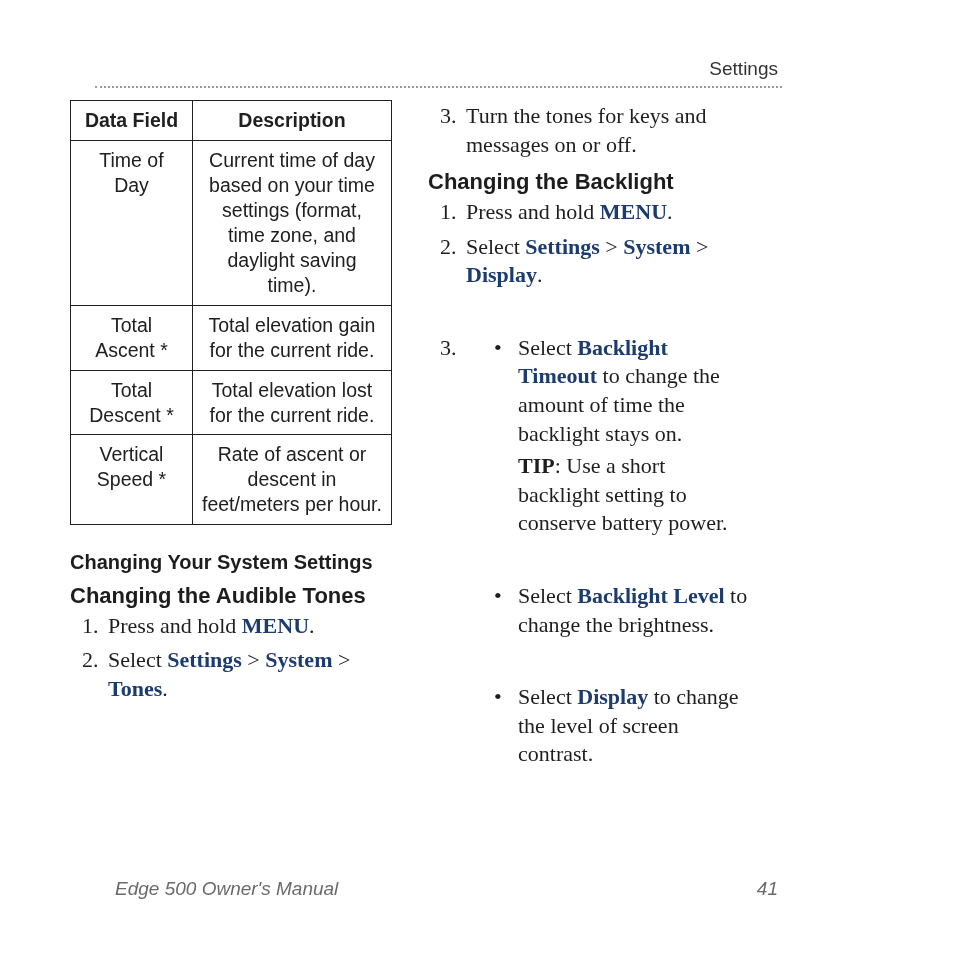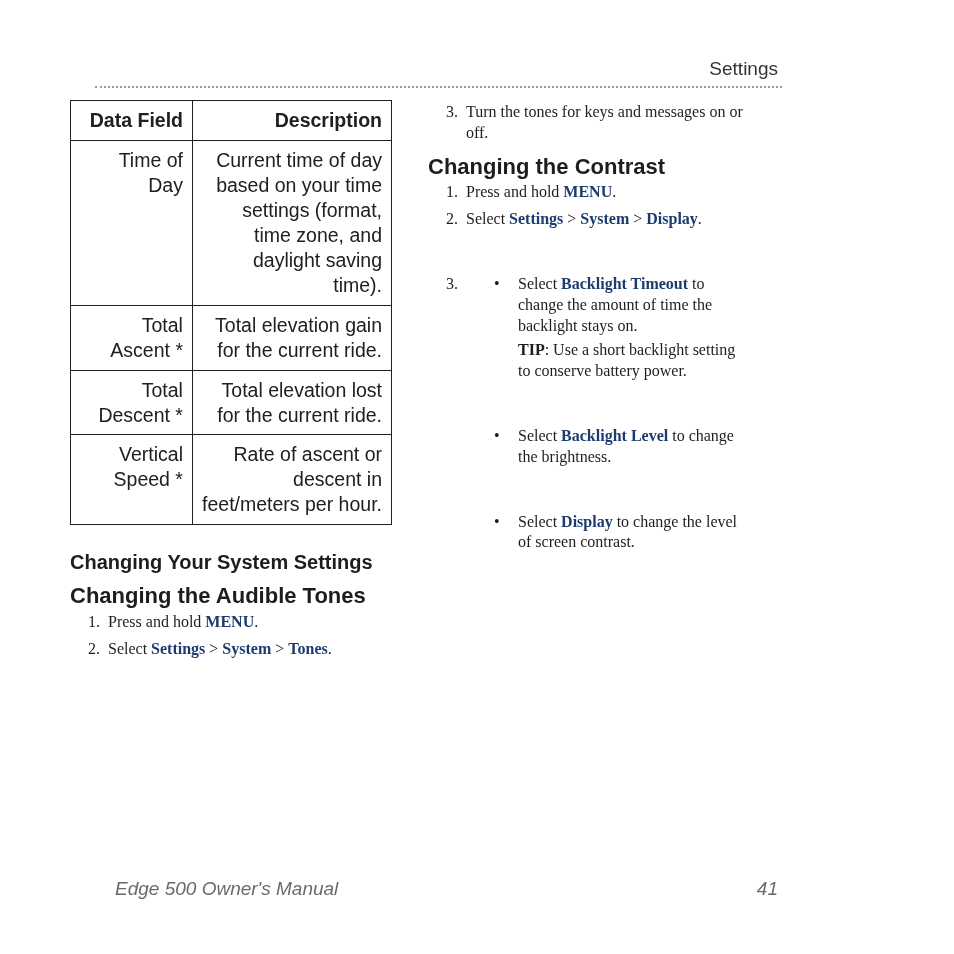--- a/index.html
+++ b/index.html
@@ -45,21 +45,21 @@
   
   table.data {
     border-collapse: collapse;
     width: 100%;
     font-size: 19.5px;
     line-height: 1.28;
   }
   table.data th, table.data td {
     border: 1px solid #202020;
     padding: 7px 9px;
-    text-align: right;
+    text-align: center;
     vertical-align: top;
   }
   table.data th {
     font-weight: bold;
   }
   table.data th.h-field { width: 38%; }
   table.data th.h-desc  { width: 62%; }
 
   
   h1.section {
@@ -73,21 +73,21 @@
   h2.sub {
     font-family: Arial, Helvetica, sans-serif;
     font-weight: bold;
     font-size: 22px;
     line-height: 1.22;
     margin: 4px 0 2px 0;
     color: #1d1d1d;
   }
   .body-text, ol.steps, ul.bullets {
     font-family: "Times New Roman", Times, serif;
-    font-size: 16px;
+    font-size: 22px;
     line-height: 1.30;
     color: #1e1e1e;
   }
   ol.steps {
     list-style: decimal;
     margin: 2px 0 10px 0;
     padding-left: 34px;
   }
   ol.steps > li {
     margin-bottom: 6px;
@@ -195,21 +195,21 @@
     </div>
 
     <div class="col">
 
       <ol class="steps" start="3">
         <li>
           <span>Turn the tones for keys and messages on or off.</span>
         </li>
       </ol>
 
-      <h2 class="sub">Changing the Contrast</h2>
+      <h2 class="sub">Changing the Backlight</h2>
 
       <ol class="steps">
         <li>
           <span>Press and hold </span><span class="kw">MENU</span><span>.</span>
         </li>
         <li>
           <span>Select </span><span class="kw">Settings</span><span> &gt; </span><span class="kw">System</span><span> &gt; </span><span class="kw">Display</span><span>.</span>
         </li>
         <li>
           <ul class="bullets">

